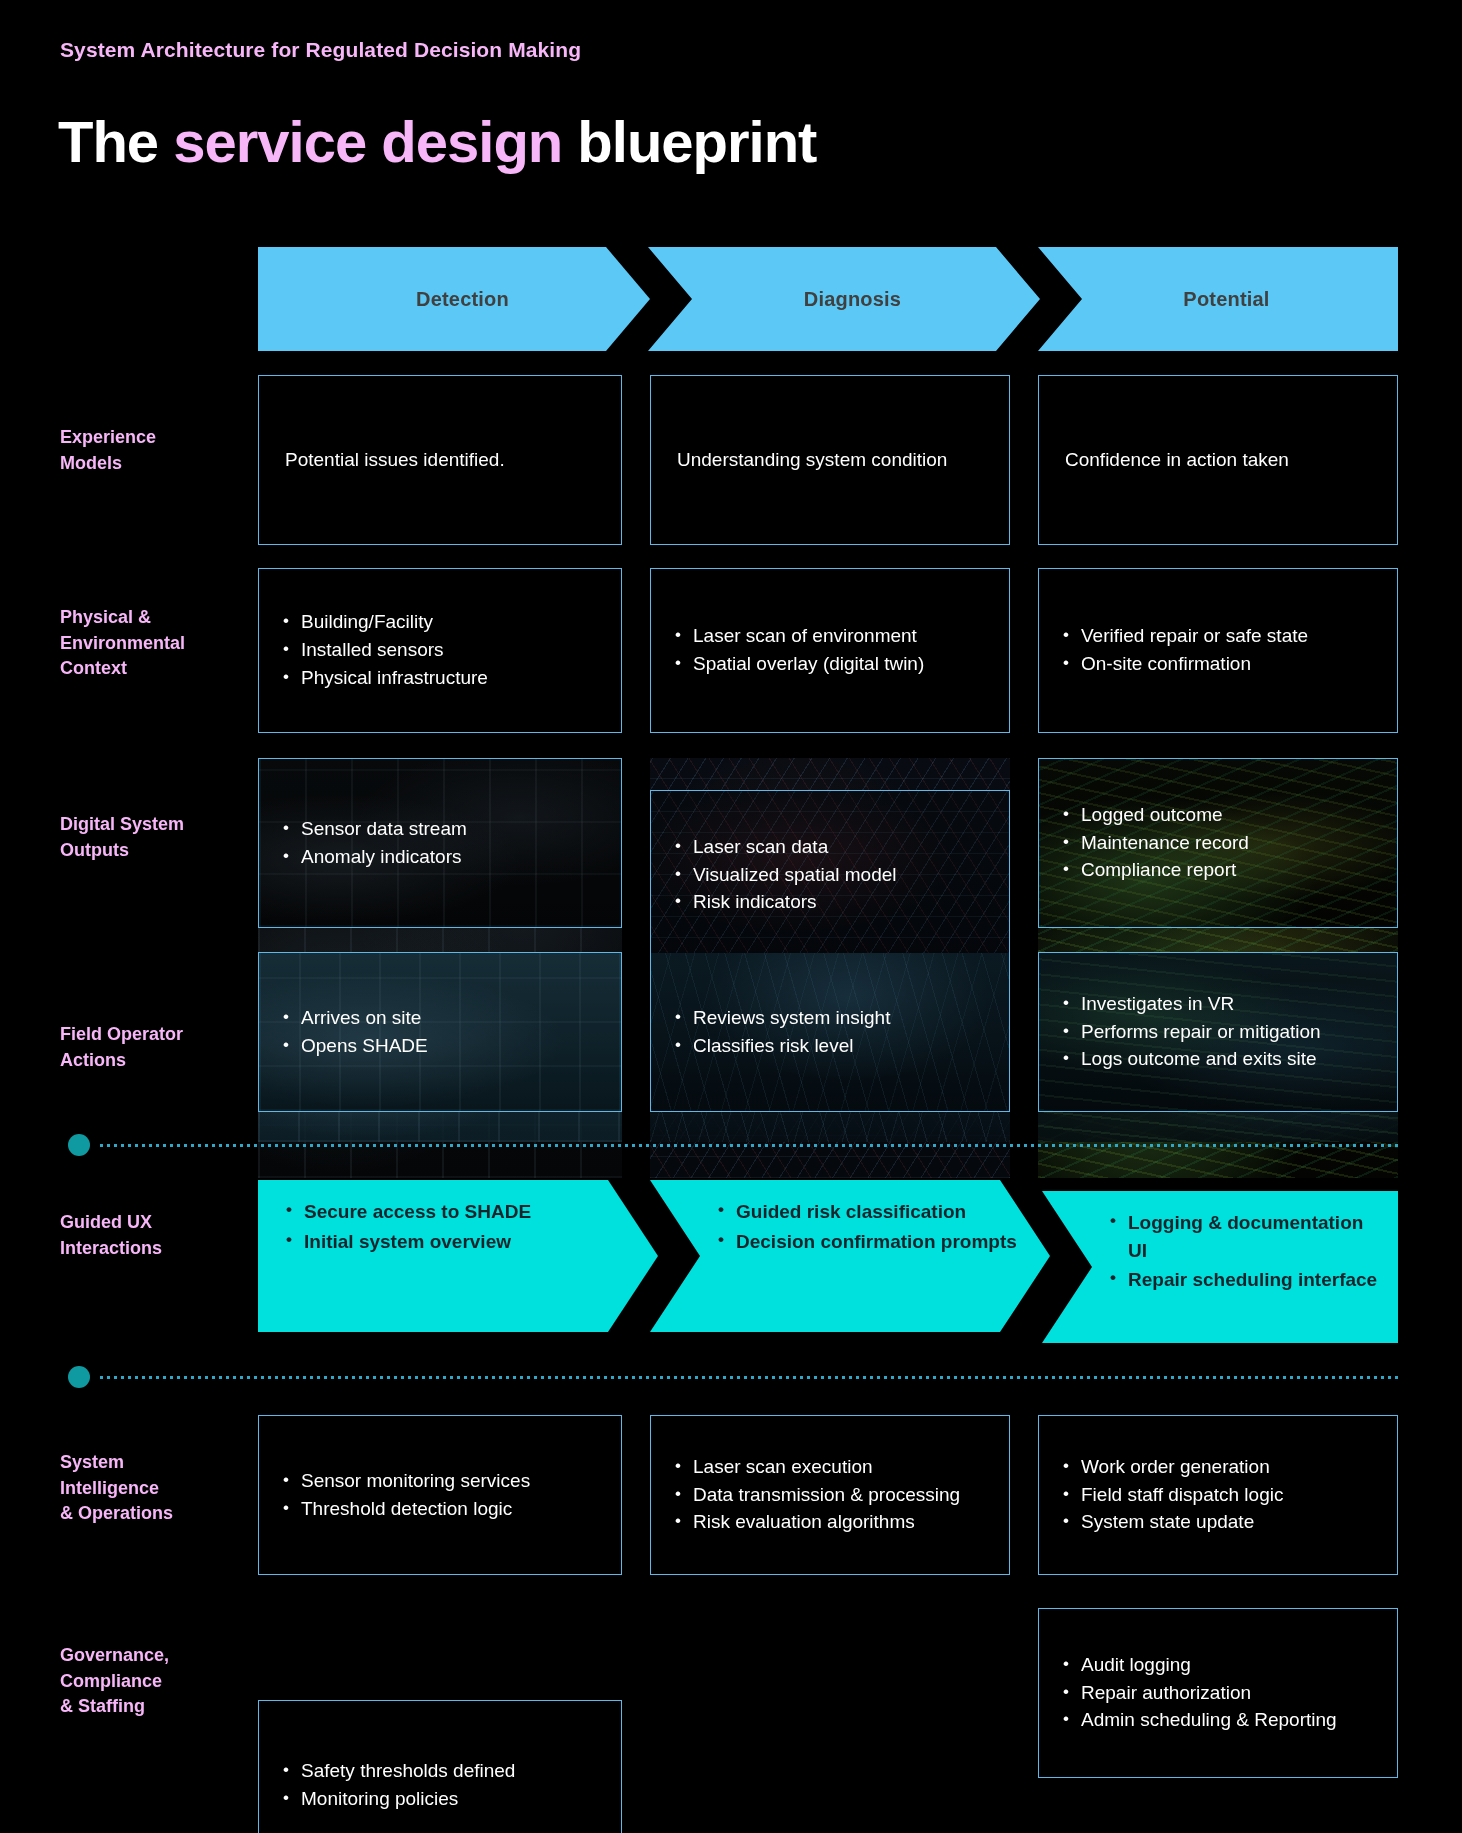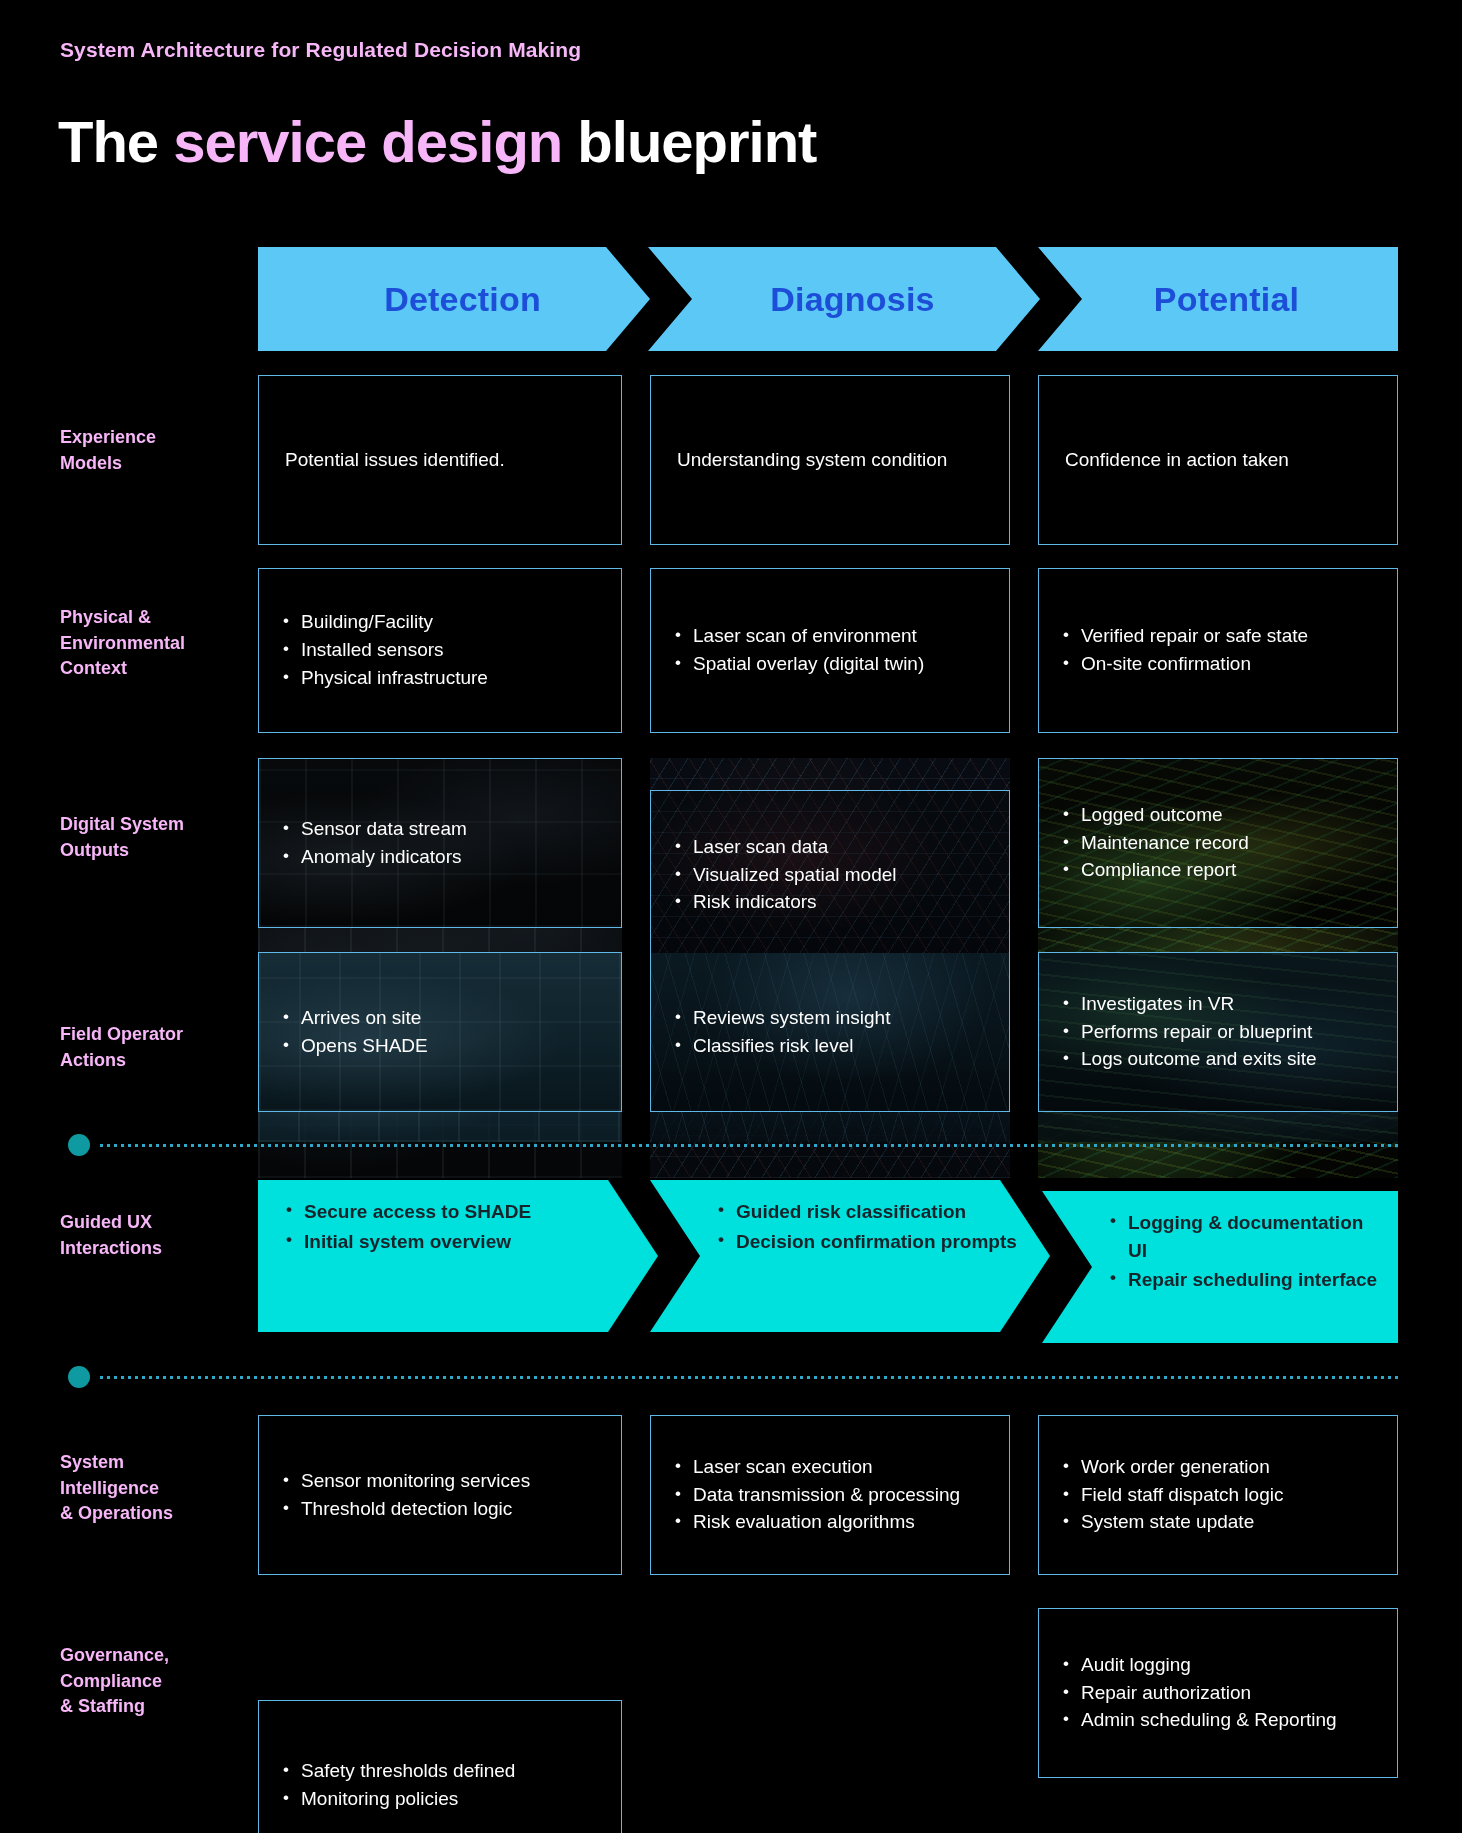--- a/index.html
+++ b/index.html
@@ -98,23 +98,23 @@
 
   
   .chev {
     position: absolute;
     background: #5BC8F5;
     display: flex;
     align-items: center;
     justify-content: center;
   }
   .chev span {
-    font-size: 34px;
+    font-size: 20px;
     font-weight: bold;
-    color: #1d4ed8;
+    color: #404040;
     letter-spacing: 0.2px;
     margin-left: 17px;
   }
   .chev.arrow {
     clip-path: polygon(0 0, calc(100% - 44px) 0, 100% 50%, calc(100% - 44px) 100%, 0 100%);
   }
   .chev.notch {
     clip-path: polygon(0 0, calc(100% - 44px) 0, 100% 50%, calc(100% - 44px) 100%, 0 100%, 44px 50%);
   }
   .chev.notchflat {
@@ -357,21 +357,21 @@
       <li>Classifies risk level</li>
     </ul>
       </div>
   </div>
   <div class="cell" style="left:1038px; top:952px; width:360px; height:160px; background:transparent;">
     <div class="bg bg-site3"></div>
     <div class="scrim"></div>
     <div class="inner">
         <ul class="bullets">
       <li>Investigates in VR</li>
-      <li>Performs repair or blueprint</li>
+      <li>Performs repair or mitigation</li>
       <li>Logs outcome and exits site</li>
     </ul>
       </div>
   </div>
 
   <div class="dot" style="left:68px; top:1134px;"></div>
   <div class="divider" style="left:100px; top:1144px; width:1300px;"></div>
 
   <div class="rowlabel" style="top:1210px;">
     Guided UX<br>Interactions

